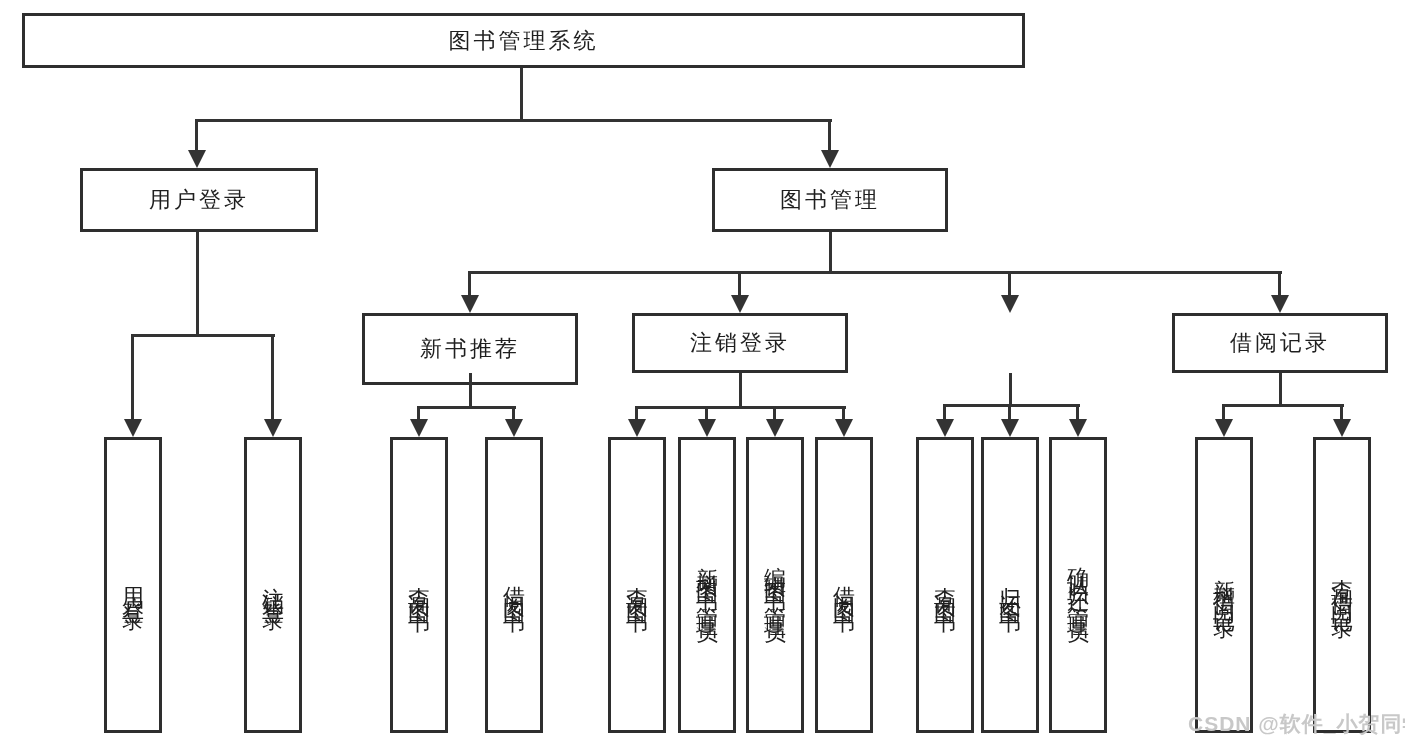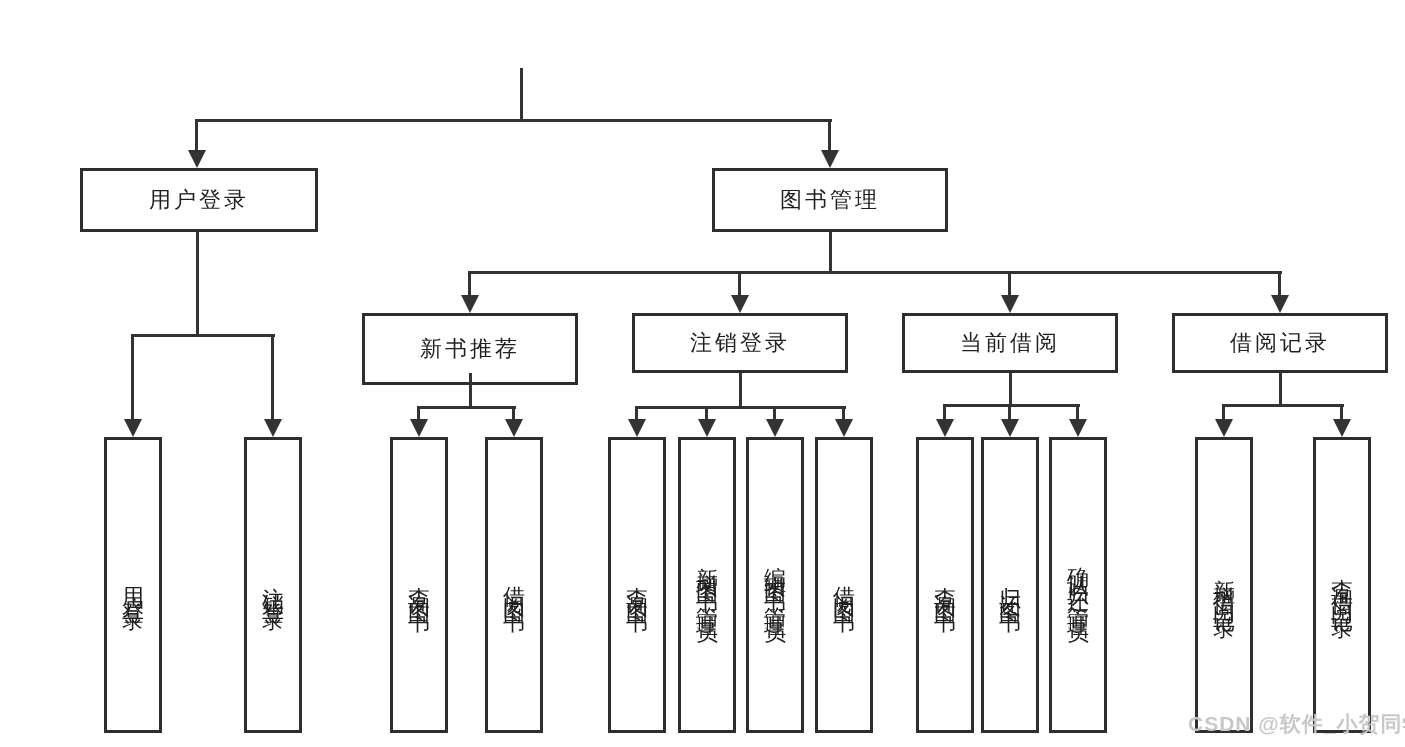--- a/index.html
+++ b/index.html
@@ -47,20 +47,23 @@
     color:#c8c8c8;
     letter-spacing:1px;
     white-space:nowrap;
   }
 </style>
 </head>
 <body>
 
 <div id="stage">
 
+  <div class="node" style="left:22px;top:13px;width:1003px;height:55px">
+    <span>图书管理系统</span>
+  </div>
 
   <div class="vline" style="left:520px;top:68px;height:53px"></div>
   <div class="hline" style="left:195px;top:119px;width:637px"></div>
   <div class="vline" style="left:195px;top:119px;height:34px"></div>
   <div class="vline" style="left:828px;top:119px;height:34px"></div>
   <div class="arrow" style="left:188px;top:150px"></div>
   <div class="arrow" style="left:821px;top:150px"></div>
 
   <div class="node" style="left:80px;top:168px;width:238px;height:64px">
     <span>用户登录</span>
@@ -85,23 +88,20 @@
   <div class="arrow" style="left:461px;top:295px"></div>
   <div class="arrow" style="left:731px;top:295px"></div>
   <div class="arrow" style="left:1001px;top:295px"></div>
   <div class="arrow" style="left:1271px;top:295px"></div>
 
   <div class="node" style="left:362px;top:313px;width:216px;height:72px">
     <span>新书推荐</span>
   </div>
   <div class="node" style="left:632px;top:313px;width:216px;height:60px">
     <span>注销登录</span>
-  </div>
-  <div class="node" style="left:902px;top:313px;width:216px;height:60px">
-    <span>当前借阅</span>
   </div>
   <div class="node" style="left:1172px;top:313px;width:216px;height:60px">
     <span>借阅记录</span>
   </div>
 
   <div class="vline" style="left:469px;top:373px;height:34px"></div>
   <div class="hline" style="left:418px;top:406px;width:98px"></div>
   <div class="vline" style="left:417px;top:406px;height:16px"></div>
   <div class="vline" style="left:512px;top:406px;height:16px"></div>
   <div class="arrow" style="left:410px;top:419px"></div>

